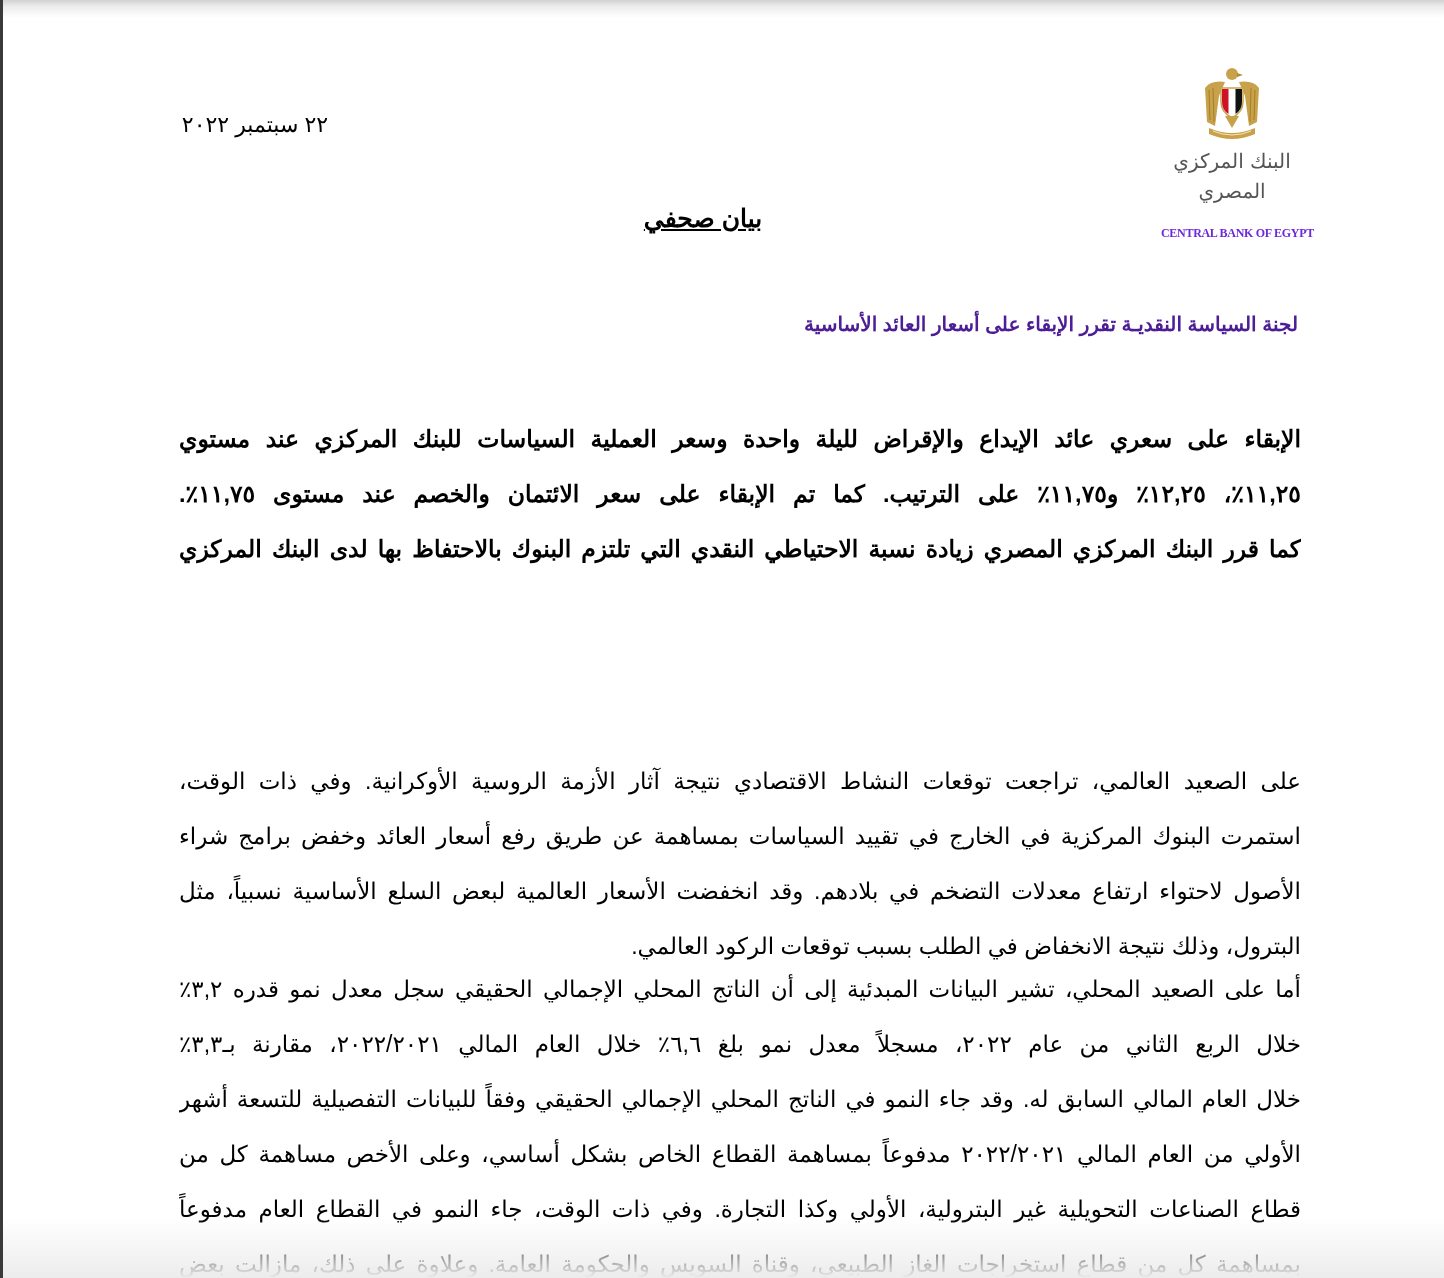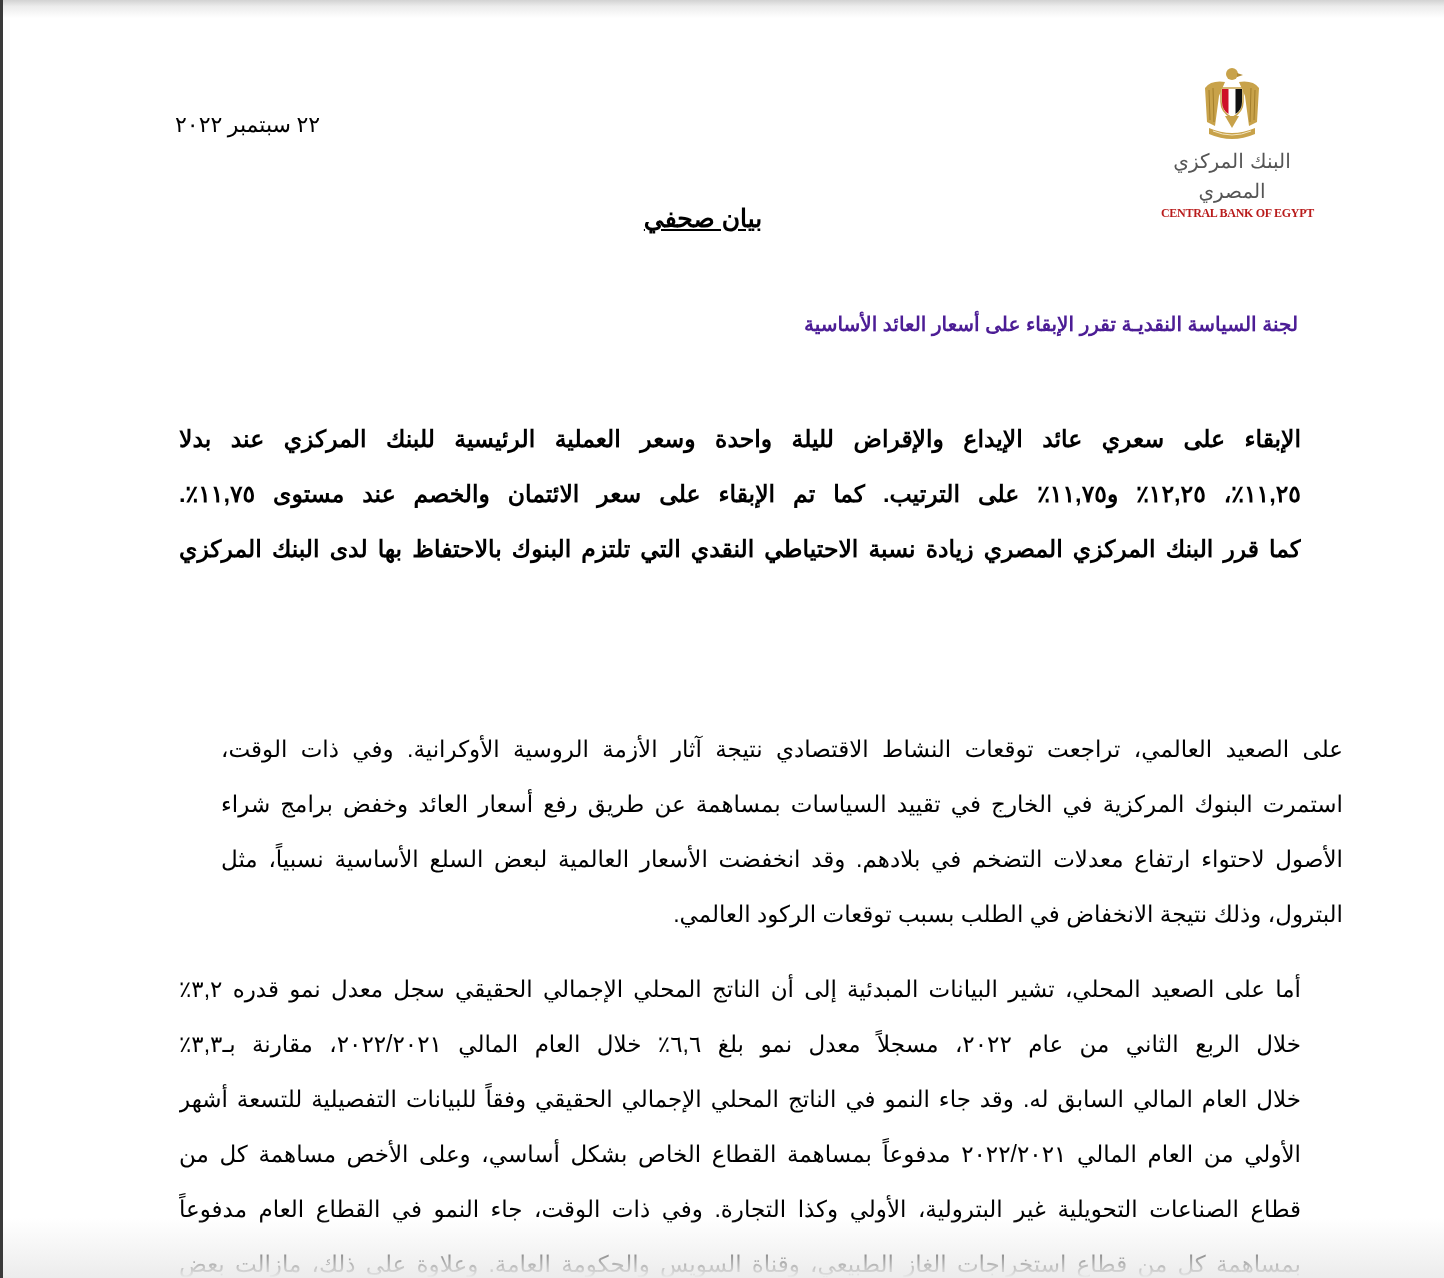--- a/index.html
+++ b/index.html
@@ -53,32 +53,33 @@
     color: #555;
     direction: rtl;
     line-height: 30px;
     margin-top: 6px;
     letter-spacing: -1px;
   }
   .logo-en {
     font-family: "Liberation Serif", serif;
     font-size: 12px;
     font-weight: bold;
-    color: #b91c1c;
+    color: #6d28d9;
     letter-spacing: -0.3px;
     line-height: 14px;
     white-space: nowrap;
+    margin-top: 20px;
   }
   .date {
     position: absolute;
     left: 172px;
     top: 112px;
     width: 160px;
-    text-align: left;
-    font-family: Liberation Serif, serif;
+    text-align: center;
+    font-family: Liberation Sans, sans-serif;
     font-size: 22px;
     color: #000;
     direction: rtl;
     unicode-bidi: plaintext;
   }
   .title {
     position: absolute;
     left: 600px;
     top: 204px;
     width: 200px;
@@ -118,21 +119,21 @@
     line-height: 55px;
     white-space: nowrap;
     text-align-last: justify;
     text-align: justify;
     overflow: hidden;
   }
   .para .line.last { text-align-last: right; }
   .para.bold { font-weight: bold; font-size: 23.5px; }
   .para.regular { font-size: 23px; }
   .p1 { top: 412px; }
-  .p2 { top: 722px; margin-left: 42px; }
+  .p2 { top: 754px; }
   .p3 { top: 962px; }
 </style>
 </head>
 <body>
 
 <div class="viewer">
   <div class="page">
     <div class="top-shadow"></div>
 
     <div class="logo">
@@ -163,21 +164,21 @@
       <div class="logo-en">CENTRAL BANK OF EGYPT</div>
     </div>
 
     <div class="date">٢٢ سبتمبر ٢٠٢٢</div>
 
     <div class="title">بيان صحفي</div>
 
     <div class="subtitle">لجنة السياسة النقديـة تقرر الإبقاء على أسعار العائد الأساسية</div>
 
     <div class="para bold p1">
-      <span class="line">الإبقاء على سعري عائد الإيداع والإقراض لليلة واحدة وسعر العملية الرئيسية للبنك المركزي عند بدلا</span>
+      <span class="line">الإبقاء على سعري عائد الإيداع والإقراض لليلة واحدة وسعر العملية السياسات للبنك المركزي عند مستوي</span>
       <span class="line">١١,٢٥٪، ١٢,٢٥٪ و١١,٧٥٪ على الترتيب. كما تم الإبقاء على سعر الائتمان والخصم عند مستوى ١١,٧٥٪.</span>
       <span class="line">كما قرر البنك المركزي المصري زيادة نسبة الاحتياطي النقدي التي تلتزم البنوك بالاحتفاظ بها لدى البنك المركزي</span>
     </div>
 
     <div class="para regular p2">
       <span class="line">على الصعيد العالمي، تراجعت توقعات النشاط الاقتصادي نتيجة آثار الأزمة الروسية الأوكرانية. وفي ذات الوقت،</span>
       <span class="line">استمرت البنوك المركزية في الخارج في تقييد السياسات بمساهمة عن طريق رفع أسعار العائد وخفض برامج شراء</span>
       <span class="line">الأصول لاحتواء ارتفاع معدلات التضخم في بلادهم. وقد انخفضت الأسعار العالمية لبعض السلع الأساسية نسبياً، مثل</span>
       <span class="line last">البترول، وذلك نتيجة الانخفاض في الطلب بسبب توقعات الركود العالمي.</span>
     </div>

